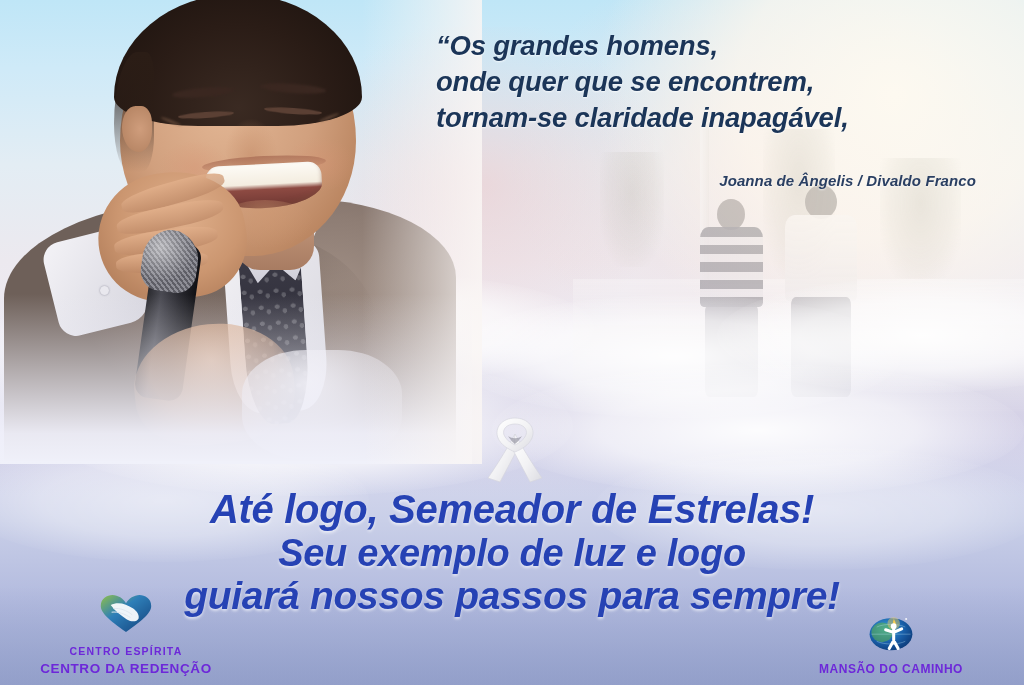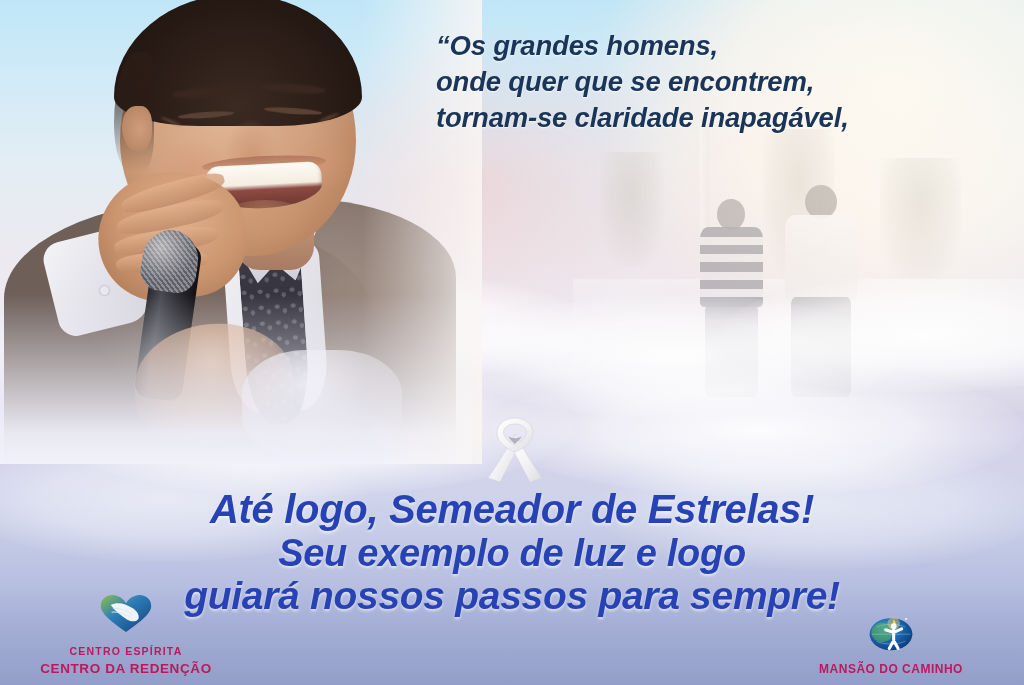--- a/index.html
+++ b/index.html
@@ -319,21 +319,21 @@
   }
   .headline .hl{display:block;white-space:nowrap;text-align:center;}
   .headline .hl1{font-size:40px;}
   .headline .hl2{font-size:38px;}
   .headline .hl3{font-size:39px;}
 
   
   .logo{
     position:absolute;bottom:8px;
     text-align:center;
-    color:#be185d;
+    color:#6d28d9;
     font-weight:bold;
     line-height:1.12;
   }
   .logo-left{left:6px;width:240px;}
   .logo-right{right:8px;width:250px;}
   .logo .mark{display:block;margin:0 auto 3px;}
   .logo .l1{font-size:10.5px;letter-spacing:1.2px;}
   .logo .l2{font-size:13.5px;letter-spacing:.6px;}
   .logo .r1{font-size:12px;letter-spacing:.5px;}
 </style>
@@ -414,20 +414,21 @@
     <div class="sleeve2"></div>
     <div class="fade"></div>
     <div class="fade-r"></div>
   </div>
 
   <div class="quote">
     <span class="ql">“Os grandes homens,</span>
     <span class="ql">onde quer que se encontrem,</span>
     <span class="ql">tornam-se claridade inapagável,</span>
   </div>
+  <div class="quote-attrib">Joanna de Ângelis / Divaldo Franco</div>
 
   <div class="ribbon">
     <svg viewBox="0 0 82 82" width="82" height="82" aria-hidden="true">
       <defs>
         <linearGradient id="rg" x1="0" y1="0" x2="1" y2="1">
           <stop offset="0%" stop-color="#ffffff"></stop>
           <stop offset="55%" stop-color="#f2f2f4"></stop>
           <stop offset="100%" stop-color="#dcdce2"></stop>
         </linearGradient>
       </defs>

